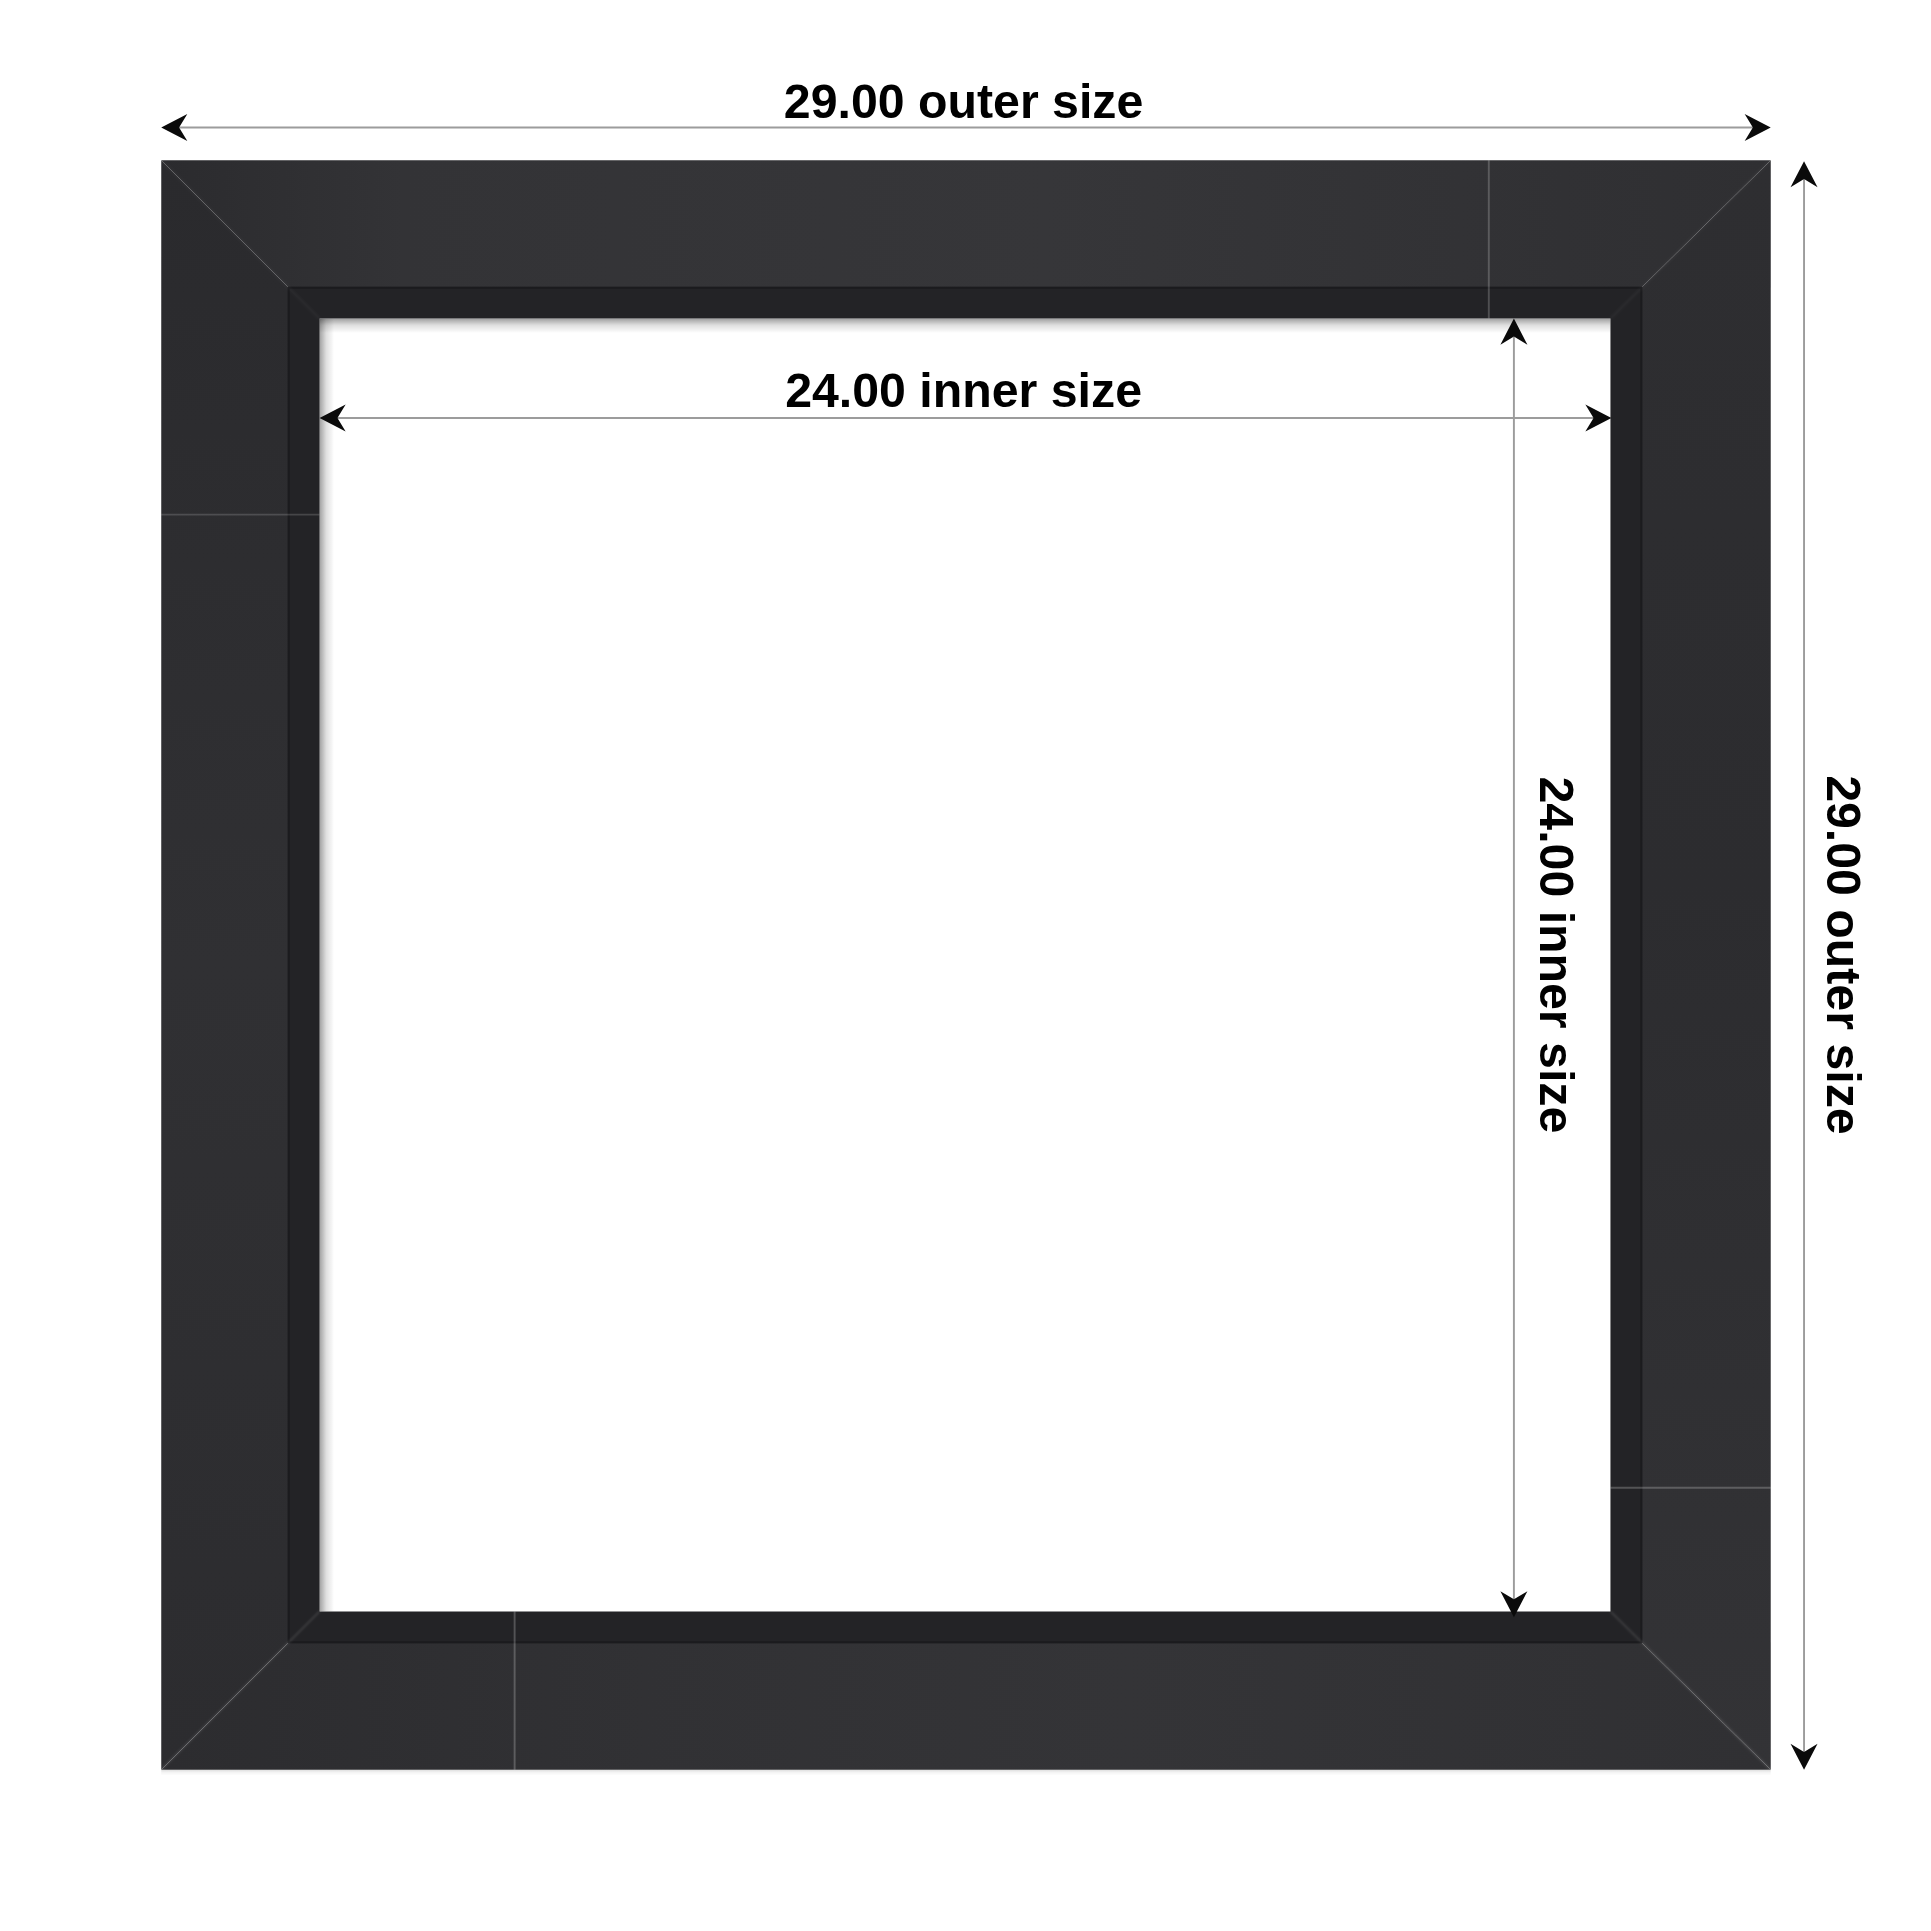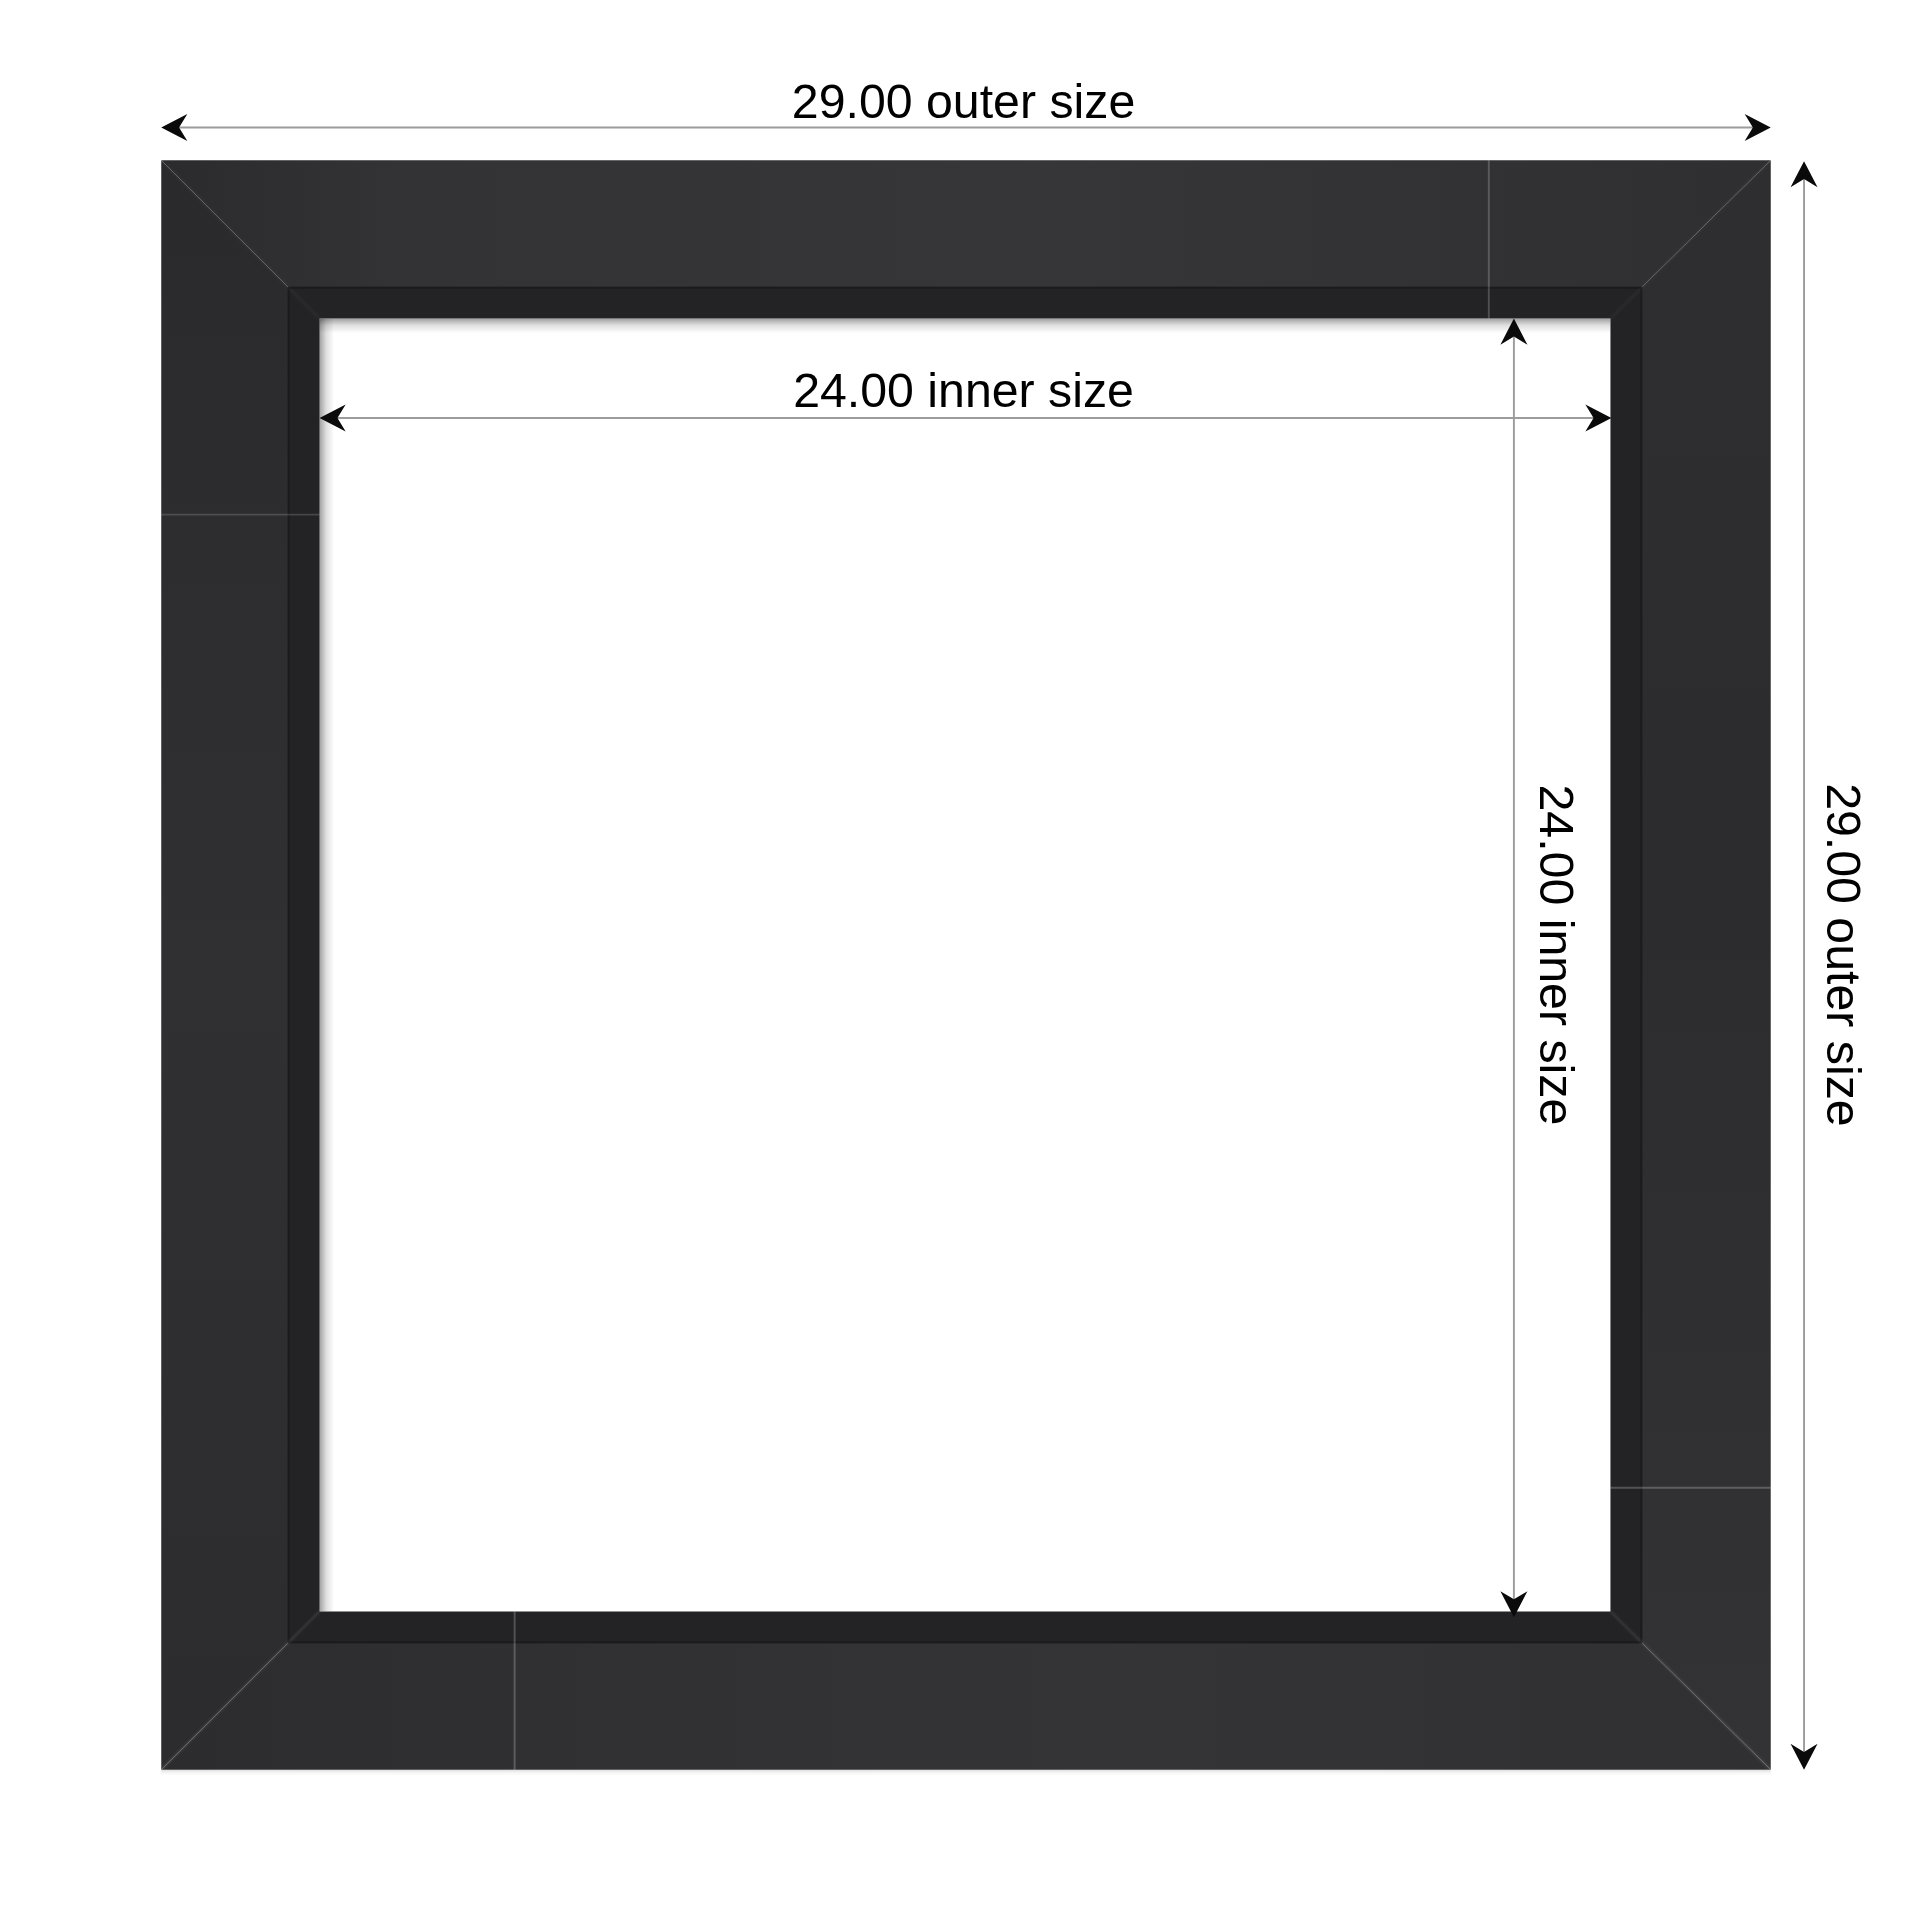--- a/index.html
+++ b/index.html
@@ -1,16 +1,16 @@
 <!DOCTYPE html>
 <html><head>
 <meta charset="utf-8">
 <style>
   html,body{margin:0;padding:0;background:#ffffff;}
-  #page{width:1931px;height:1931px;position:relative;background:#ffffff;}
+  #page{width:1931px;height:1931px;position:relative;background:#ffffff;font-weight:bold;}
   svg{display:block;}
   text{font-family:"Liberation Sans", sans-serif;}
 </style>
 </head>
 <body>
 
 <div id="page">
 <svg width="1931" height="1931" viewBox="0 0 2000 2000" style="filter:blur(0.5px)">
   <defs>
     <linearGradient id="gTop" x1="0" y1="0" x2="1" y2="0">

